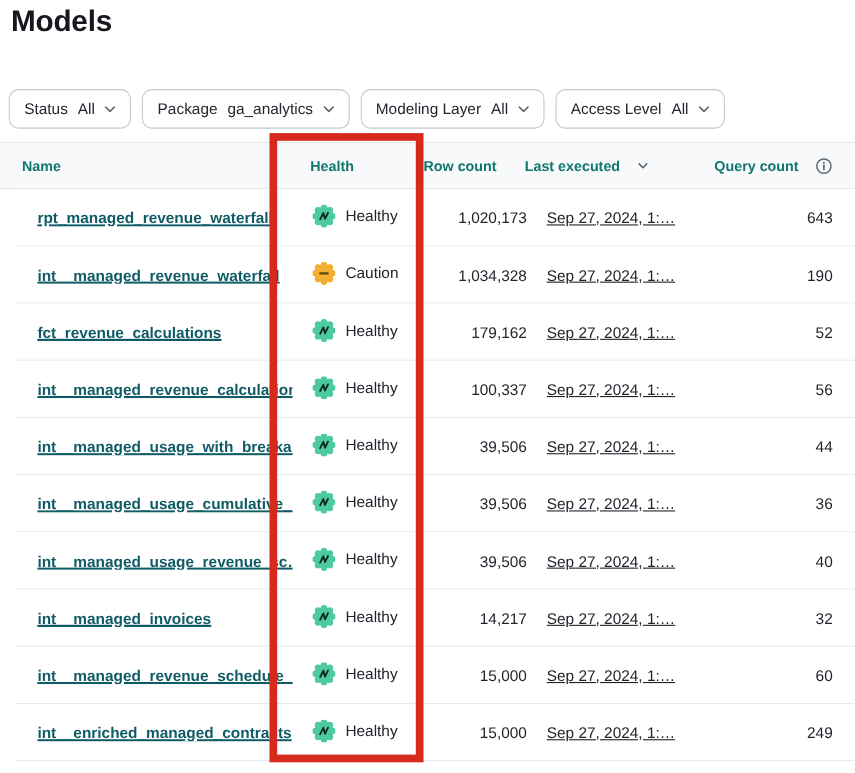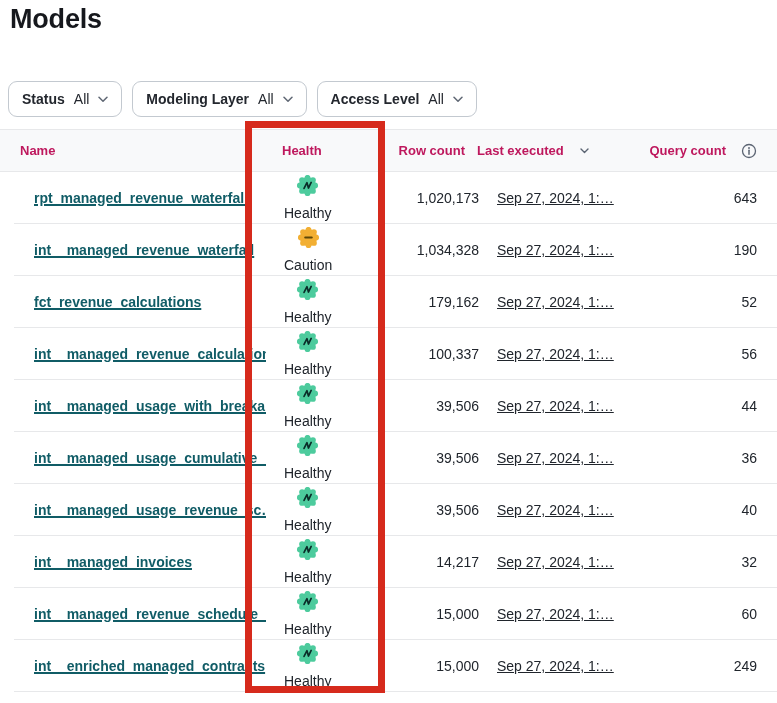--- a/index.html
+++ b/index.html
@@ -4,40 +4,40 @@
 <style>
   html,body{margin:0;padding:0;background:#ffffff;}
   body{font-family:"Liberation Sans","DejaVu Sans",sans-serif;-webkit-font-smoothing:antialiased;}
   .page{position:relative;width:777px;height:703px;background:#ffffff;overflow:hidden;}
 
   .page-title{position:absolute;left:10px;top:4px;margin:0;font-size:27px;font-weight:700;color:#16181d;letter-spacing:-0.2px;}
 
   .filters{position:absolute;left:8px;top:81px;display:flex;gap:10px;}
   .filter-btn{display:flex;align-items:center;height:36px;padding:0 13px;background:#fff;
     border:1px solid #c3c9d0;border-radius:9px;font-size:14px;color:#23272e;cursor:pointer;box-sizing:border-box;}
-  .f-label{font-weight:700;}
+  .f-label{font-weight:400;}
   .f-value{margin-left:9px;font-weight:400;}
   .f-chev{margin-left:9px;display:inline-flex;}
 
   .table{position:absolute;left:0;top:129px;width:777px;}
   .grid-row{display:grid;grid-template-columns:252px 133px 80px 172px 1fr;align-items:center;box-sizing:border-box;}
   .thead{height:43px;background:#f8f9fa;border-top:1px solid #e7e8ea;border-bottom:1px solid #e7e8ea;}
-  .th{font-size:13px;font-weight:700;color:#be185d;white-space:nowrap;}
+  .th{font-size:13px;font-weight:700;color:#0f766e;white-space:nowrap;}
   .th-name{padding-left:20px;}
   .th-health{padding-left:30px;}
-  .th-rowcount{text-align:right;}
+  .th-rowcount{}
   .th-lastexec{padding-left:12px;display:flex;align-items:center;gap:7px;}
   .th-querycount{text-align:right;padding-right:20px;display:flex;align-items:center;justify-content:flex-end;gap:15px;}
 
   .tr{height:52px;border-bottom:1px solid #e7e8ea;background:#fff;margin-left:14px;}
   .td{font-size:14px;color:#20252c;white-space:nowrap;overflow:hidden;}
   .td-name{padding-left:20px;}
   .name-link{font-weight:700;color:#105c66;text-decoration:underline;text-decoration-thickness:1.5px;cursor:pointer;}
   .td-health{padding-left:18px;}
-  .badge{display:inline-flex;align-items:center;gap:9px;flex-direction:column;}
+  .badge{display:inline-flex;align-items:center;gap:9px;}
   .badge-icon{display:inline-flex;width:21px;height:21px;}
   .td-rowcount{text-align:right;font-variant-numeric:tabular-nums;}
   .td-lastexec{padding-left:18px;text-decoration:underline;}
   .td-querycount{text-align:right;padding-right:20px;font-variant-numeric:tabular-nums;}
 
   .annotation-rect{position:absolute;left:245px;top:121px;width:140px;height:572px;
     border:7px solid #d62a1c;box-sizing:border-box;pointer-events:none;}
 </style>
 </head>
 <body>
@@ -50,20 +50,29 @@
   <div class="filter-btn">
     <span class="f-label">Status</span>
     <span class="f-value">All</span>
     <span class="f-chev">
       <svg width="10" height="7" viewBox="0 0 10 7">
             <path d="M1 1.3l4 4 4-4" fill="none" stroke="#5e6673" stroke-width="1.5" stroke-linecap="round" stroke-linejoin="round"></path>
           </svg>
     </span>
   </div>
 
+  <div class="filter-btn">
+    <span class="f-label">Package</span>
+    <span class="f-value">ga_analytics</span>
+    <span class="f-chev">
+      <svg width="10" height="7" viewBox="0 0 10 7">
+            <path d="M1 1.3l4 4 4-4" fill="none" stroke="#5e6673" stroke-width="1.5" stroke-linecap="round" stroke-linejoin="round"></path>
+          </svg>
+    </span>
+  </div>
 
   <div class="filter-btn">
     <span class="f-label">Modeling Layer</span>
     <span class="f-value">All</span>
     <span class="f-chev">
       <svg width="10" height="7" viewBox="0 0 10 7">
             <path d="M1 1.3l4 4 4-4" fill="none" stroke="#5e6673" stroke-width="1.5" stroke-linecap="round" stroke-linejoin="round"></path>
           </svg>
     </span>
   </div>

